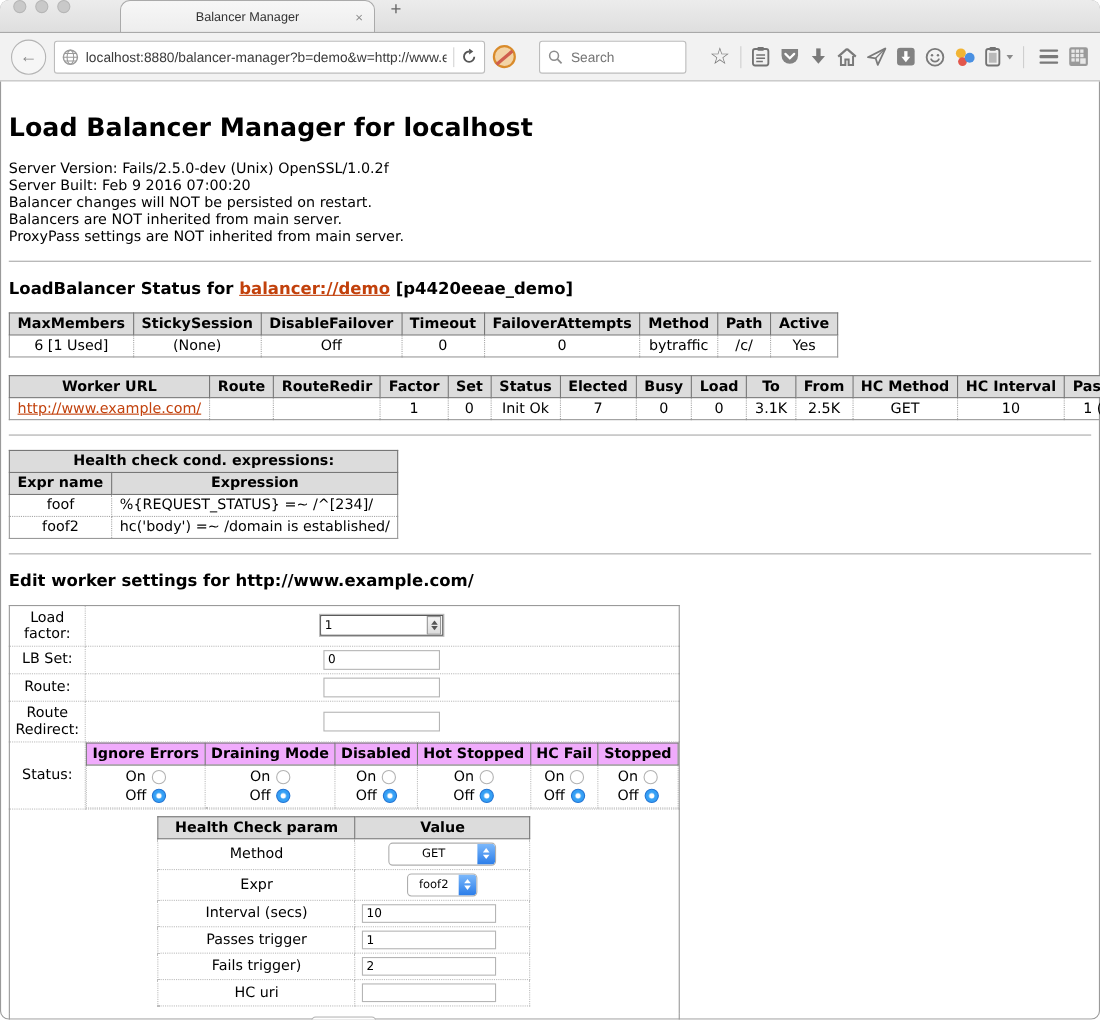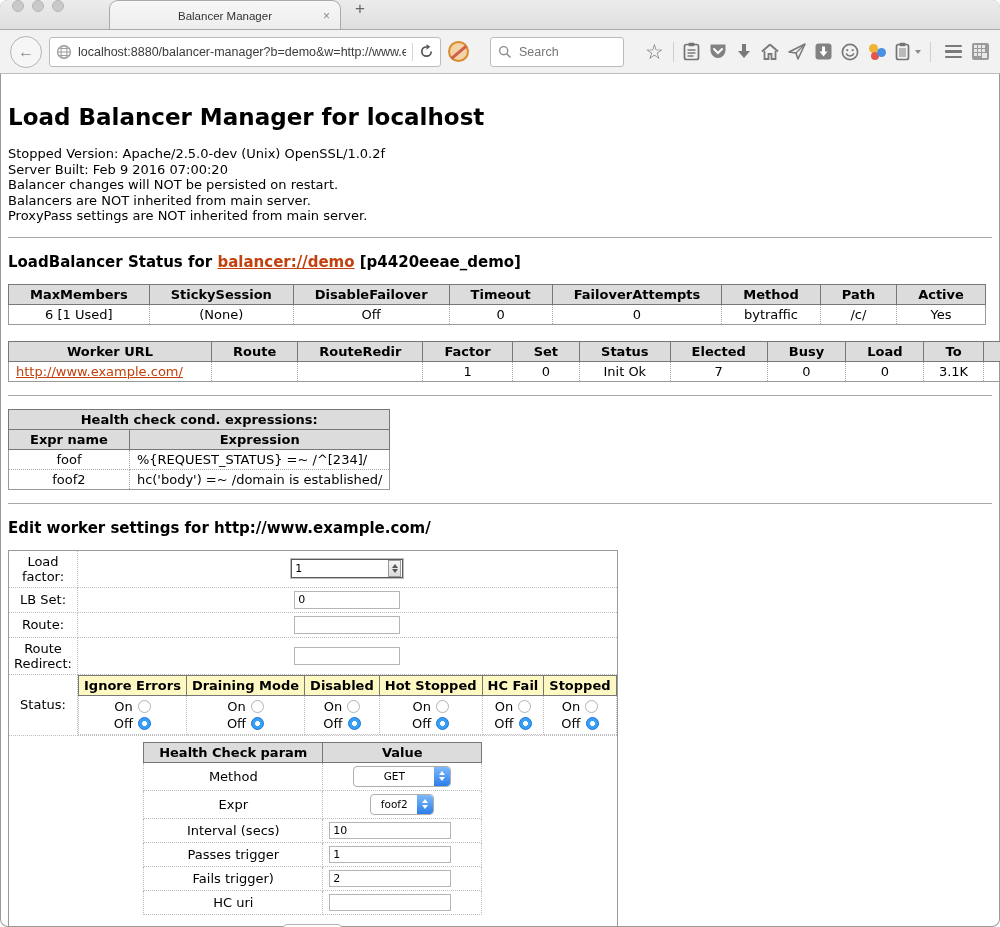--- a/index.html
+++ b/index.html
@@ -40,38 +40,38 @@
   .burger i{width:17px;height:2.5px;background:#7a7a7a;border-radius:1px;}
   
   .page{padding:8px 8px 0 8px;font-family:"DejaVu Sans",sans-serif;color:#000;}
   h1{font-size:23px;margin:22px 0 16px 0;}
   .info{font-size:13px;line-height:15.6px;}
   hr{border:none;border-top:1px solid #a8a8a8;margin:13px 0;}
   h3{font-size:15px;margin:15px 0 13px 0;}
   a{color:#c2410c;}
   table{border-collapse:collapse;font-size:13px;}
   .dtable{border:1px solid #9a9a9a;}
-  .dtable th{background:#dcdcdc;border:1px solid #777;padding:2px 21px;text-align:center;white-space:nowrap;}
+  .dtable th{background:#dcdcdc;border:1px solid #777;padding:2px 7px;text-align:center;white-space:nowrap;}
   .dtable td{border:1px dotted #a6a6a6;padding:2px 7px;text-align:center;white-space:nowrap;margin-left:23px;}
   .workers{margin-top:2px;}
   .hcx{margin-top:2px;}
   .hcx td.expr{text-align:left;}
   
   .ftable{border:1px solid #9a9a9a;width:565px;margin-top:4px;}
   .ftable > tbody > tr > td{border:1px dotted #bdbdbd;padding:3px 5px;text-align:center;font-size:13px;}
   .ftable td.lbl{width:100px;}
   input.txt{border:1px solid #b5b5b5;height:18px;width:106px;font-size:11px;font-family:"DejaVu Sans",sans-serif;padding:0 3px;box-sizing:border-box;}
   .numwrap{display:inline-flex;align-items:center;border:1px solid #5a5a5a;box-shadow:0 0 0 1px #bcbcbc;height:19px;width:112px;background:#fff;box-sizing:border-box;}
   .numwrap input{border:none;outline:none;flex:1;font-size:11px;height:15px;padding:0 3px;font-family:"DejaVu Sans",sans-serif;min-width:0;}
   .numspin{width:11px;height:15px;border:1px solid #999;background:linear-gradient(#f4f4f4,#dcdcdc);margin-right:1px;
     display:flex;flex-direction:column;align-items:center;justify-content:center;gap:1px;flex:none;}
   .tri-u{width:0;height:0;border-left:3px solid transparent;border-right:3px solid transparent;border-bottom:4px solid #555;}
   .tri-d{width:0;height:0;border-left:3px solid transparent;border-right:3px solid transparent;border-top:4px solid #555;}
   .stable{width:100%;}
-  .stable th{background:#fef9c3;border:1px solid #777;padding:2px 5px;font-size:13px;white-space:nowrap;}
+  .stable th{background:#f0abfc;border:1px solid #777;padding:2px 5px;font-size:13px;white-space:nowrap;}
   .stable td{border:1px dotted #bdbdbd;padding:2px 6px;font-size:13px;}
   .radrow{display:flex;align-items:center;justify-content:center;gap:5px;line-height:17px;}
   input.rad{-webkit-appearance:none;appearance:none;width:13px;height:13px;border-radius:50%;border:1px solid #b2b2b2;
     background:#fff;margin:1px 0;}
   input.rad:checked{border:1px solid #2174d4;background:radial-gradient(circle,#fff 0 2.2px,#35a0f5 2.8px 100%);}
   .hct{margin:3px auto;}
   .hct th{background:#dcdcdc;border:1px solid #777;padding:2px 14px;font-size:13px;}
   .hct td{border:1px dotted #bdbdbd;padding:3px 6px;font-size:13px;text-align:center;}
   .hct td.val{text-align:left;}
   input.hctxt{border:1px solid #b5b5b5;height:17px;width:122px;font-size:11px;font-family:"DejaVu Sans",sans-serif;padding:0 3px;box-sizing:border-box;}
@@ -221,21 +221,21 @@
               <rect x="11" y="11" width="5" height="5"></rect>
             </g>
           </svg>
       </span>
     </div>
   </div>
 
   <div class="page">
     <h1>Load Balancer Manager for localhost</h1>
     <div class="info">
-      <div>Stopped Version: Apache/2.5.0-dev (Unix) OpenSSL/1.0.2f</div>
+      <div>Server Version: Fails/2.5.0-dev (Unix) OpenSSL/1.0.2f</div>
       <div>Server Built: Feb 9 2016 07:00:20</div>
       <div>Balancer changes will NOT be persisted on restart.</div>
       <div>Balancers are NOT inherited from main server.</div>
       <div>ProxyPass settings are NOT inherited from main server.</div>
     </div>
     <hr>
 
     <h3><span>LoadBalancer Status for </span><a href="#">balancer://demo</a><span> [p4420eeae_demo]</span></h3>
 
     <table class="dtable">

